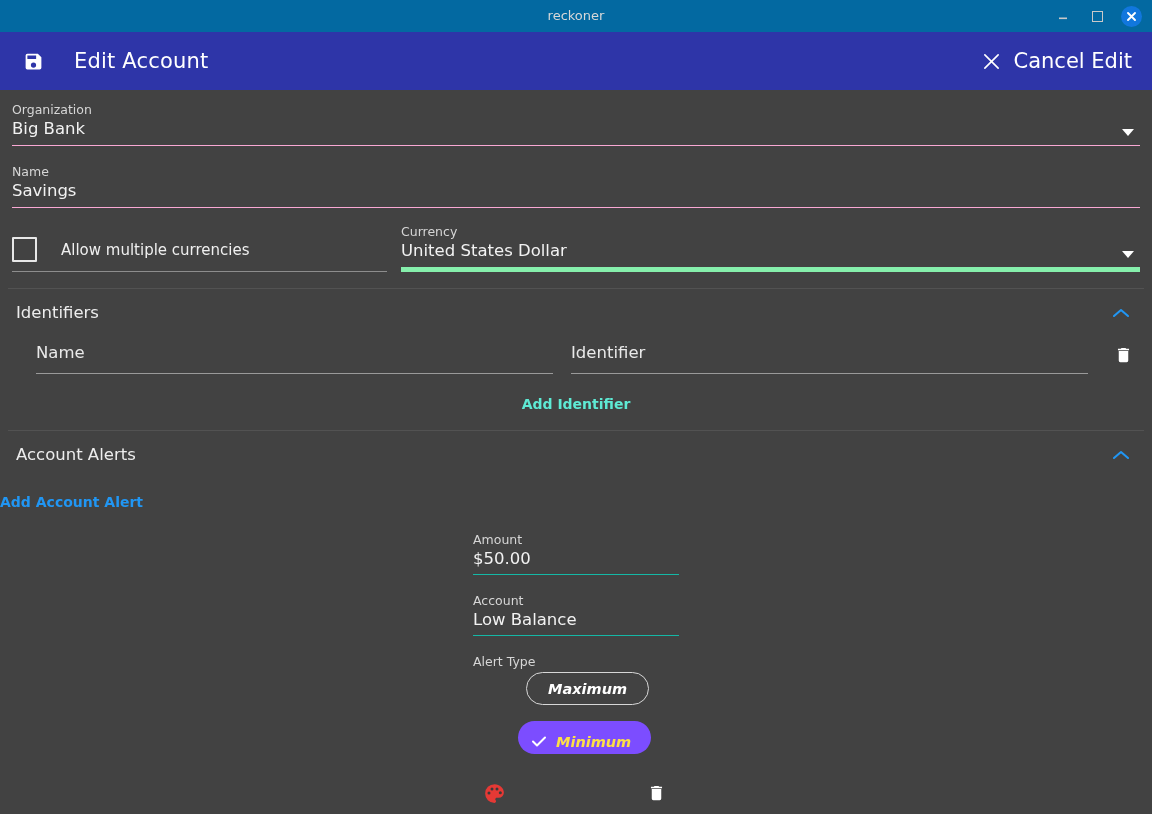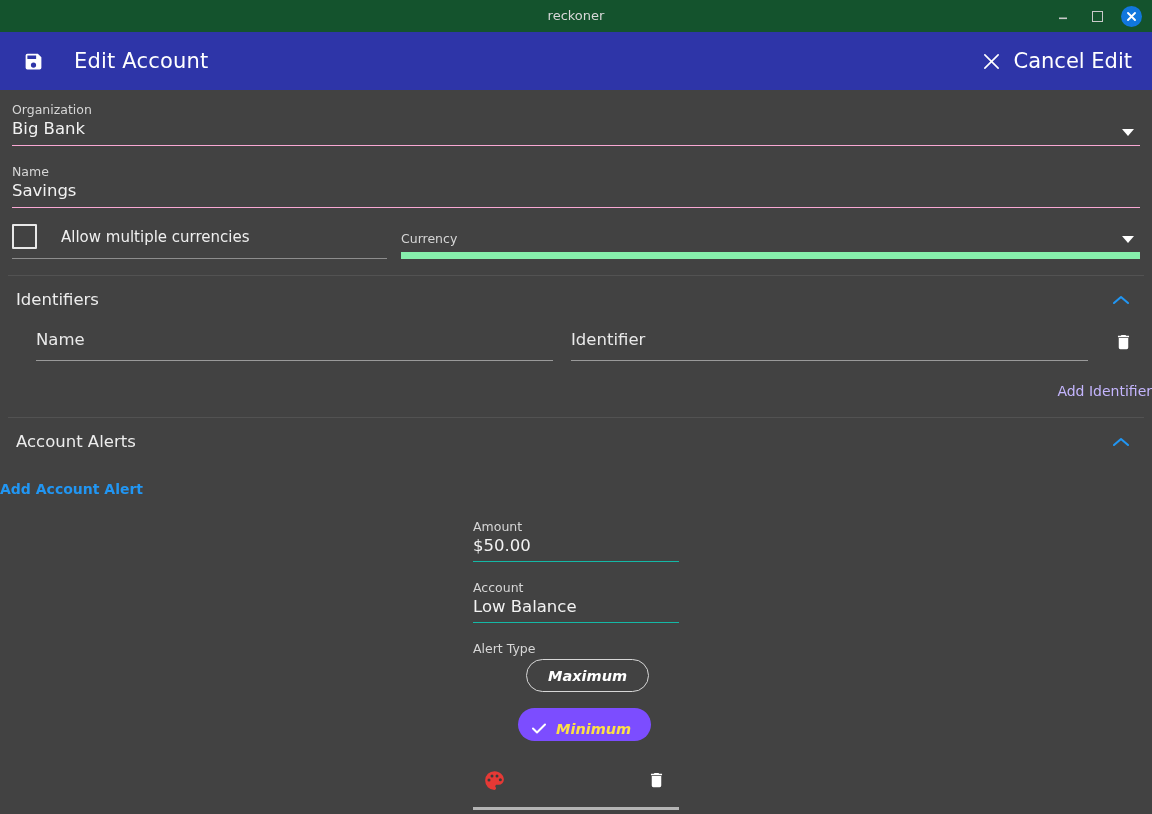--- a/index.html
+++ b/index.html
@@ -17,21 +17,21 @@
     overflow: hidden;
     background: #424242;
     display: flex;
     flex-direction: column;
   }
 
   
   .titlebar {
     height: 32px;
     flex: 0 0 32px;
-    background: #14532d;
+    background: #0369a1;
     display: flex;
     align-items: center;
     position: relative;
   }
   .titlebar-title {
     position: absolute;
     left: 0; right: 0;
     text-align: center;
     color: #d8d8d8;
     font-size: 13px;
@@ -172,21 +172,21 @@
     flex: 0 0 auto;
   }
   .checkbox-label {
     color: #efefef;
     font-size: 15px;
   }
   .currency-cell {
     flex: 1 1 auto;
     position: relative;
     padding-bottom: 5px;
-    border-bottom: 7px solid #86efac;
+    border-bottom: 5px solid #86efac;
   }
 
   
   .divider {
     height: 1px;
     background: #525252;
     margin: 10px 8px 0 8px;
   }
   .section-head {
     display: flex;
@@ -228,24 +228,24 @@
     flex: 0 0 auto;
     width: 34px;
     height: 34px;
     display: flex;
     align-items: center;
     justify-content: center;
     color: #ffffff;
     margin-bottom: 2px;
   }
   .link-center {
-    text-align: right;
-    color: #c4b5fd;
+    text-align: center;
+    color: #5eead4;
     font-size: 14px;
-    font-weight: normal;
+    font-weight: bold;
     padding: 22px 0 8px 0;
   }
 
   
   .alert-link {
     text-align: left;
     color: #2196f3;
     font-size: 14px;
     font-weight: bold;
     padding: 16px 0 0 0;
@@ -386,20 +386,21 @@
       </div>
     </div>
 
     <div class="dual-row">
       <div class="checkbox-cell">
         <div class="checkbox"></div>
         <div class="checkbox-label">Allow multiple currencies</div>
       </div>
       <div class="currency-cell">
         <div class="field-label">Currency</div>
+        <div class="field-value">United States Dollar</div>
         <div class="dd-arrow"></div>
       </div>
     </div>
 
     <div class="divider"></div>
 
     <div class="section-head">
       <div class="section-title">Identifiers</div>
       <div class="chevron">
         <svg width="18" height="12" viewBox="0 0 18 12">

